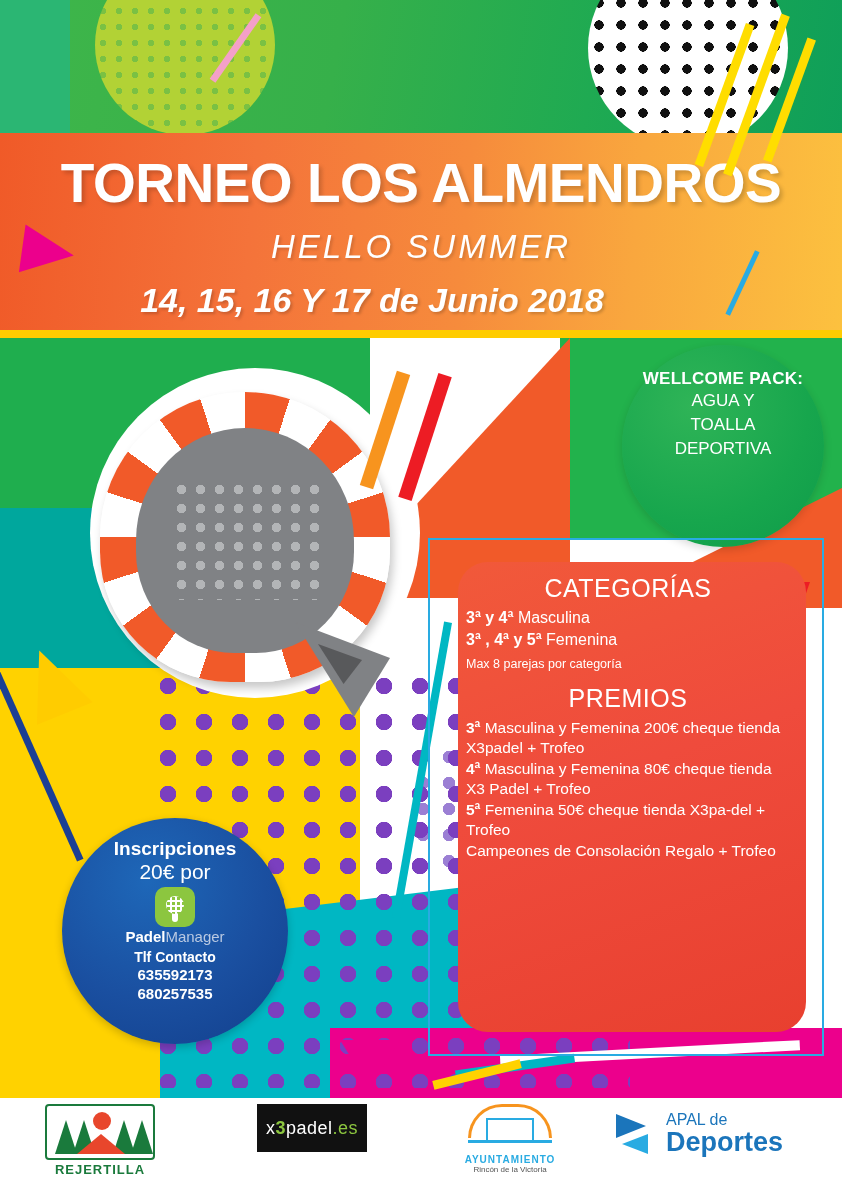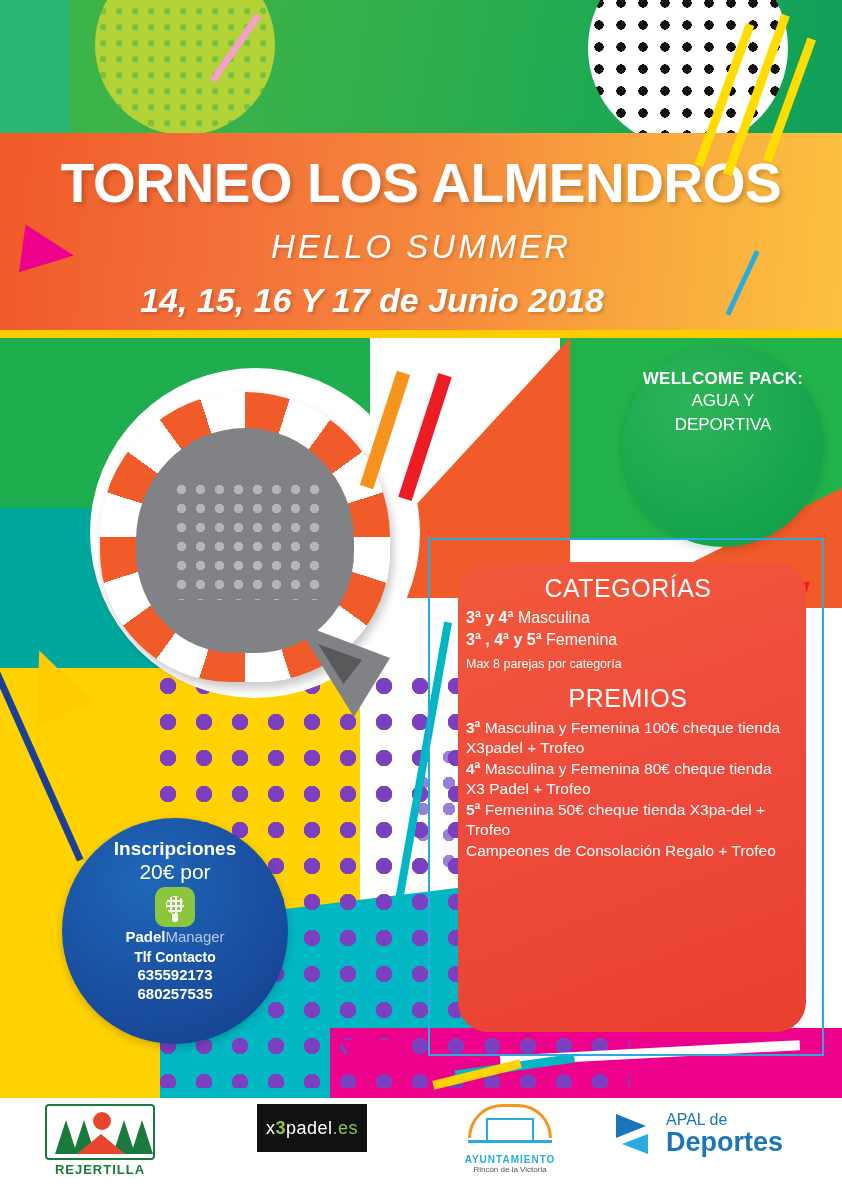--- a/index.html
+++ b/index.html
@@ -472,39 +472,40 @@
   <div class="tri-yellow"></div>
   <div class="tri-magenta-bot"></div>
   <div class="tri-red-right"></div>
   <div class="stripe-white-bot"></div>
   <div class="stripe-cyan-bot"></div>
   <div class="stripe-yellow-bot"></div>
 
   <div class="wellcome">
     <div class="wellcome-title">WELLCOME PACK:</div>
     <div class="wellcome-line">AGUA Y</div>
+    <div class="wellcome-line">TOALLA</div>
     <div class="wellcome-line">DEPORTIVA</div>
   </div>
 
   <div class="panel-frame"></div>
   <div class="panel">
     <h2>CATEGORÍAS</h2>
 
     <div class="cat-line">
       <b>3ª y 4ª</b><span> Masculina</span>
     </div>
     <div class="cat-line">
       <b>3ª , 4ª y 5ª</b><span> Femenina</span>
     </div>
     <div class="cat-note">Max 8 parejas por categoría</div>
 
     <h2 class="premios">PREMIOS</h2>
 
     <div class="prize-line">
-      <b>3ª</b><span> Masculina y Femenina 100€  cheque tienda X3padel + Trofeo</span>
+      <b>3ª</b><span> Masculina y Femenina 200€  cheque tienda X3padel + Trofeo</span>
     </div>
     <div class="prize-line">
       <b>4ª</b><span> Masculina y Femenina 80€ cheque tienda X3 Padel + Trofeo</span>
     </div>
     <div class="prize-line">
       <b>5ª</b><span> Femenina 50€ cheque tienda X3pa-del  + Trofeo</span>
     </div>
     <div class="prize-line">
       <b></b><span>Campeones de Consolación Regalo + Trofeo</span>
     </div>

